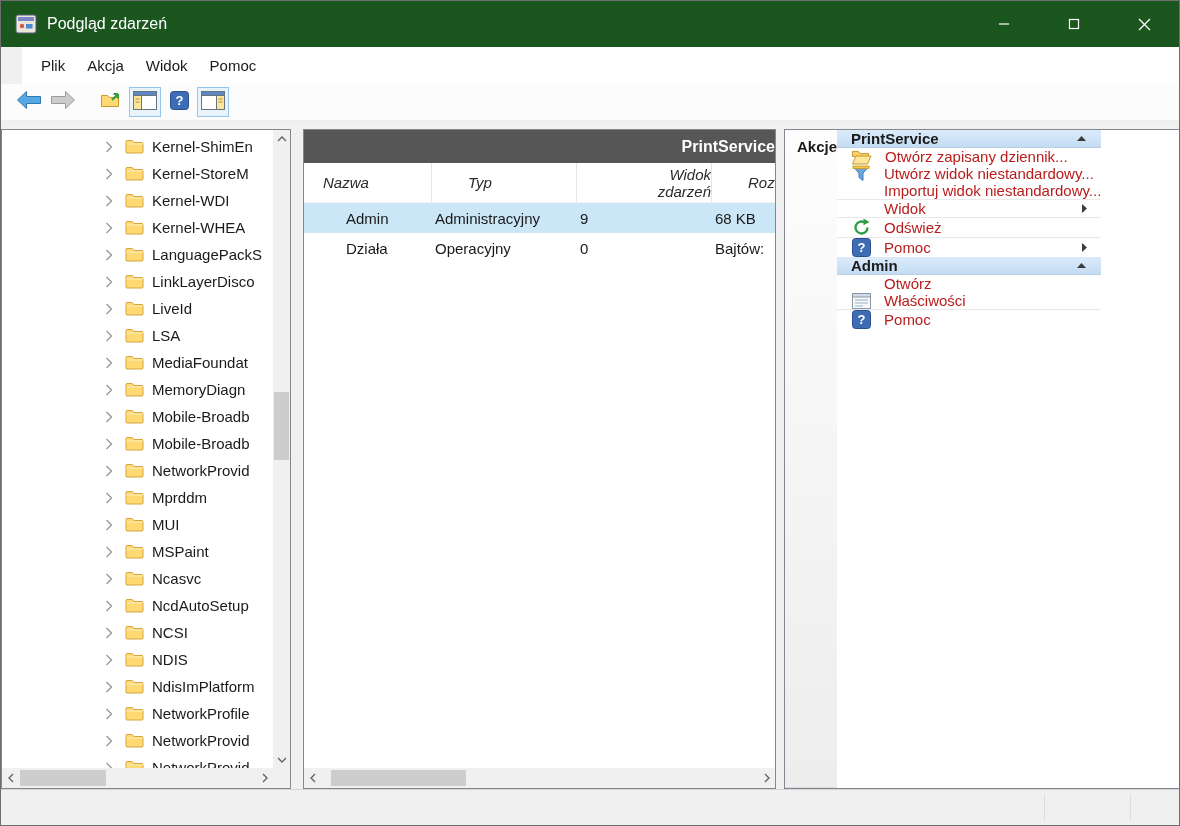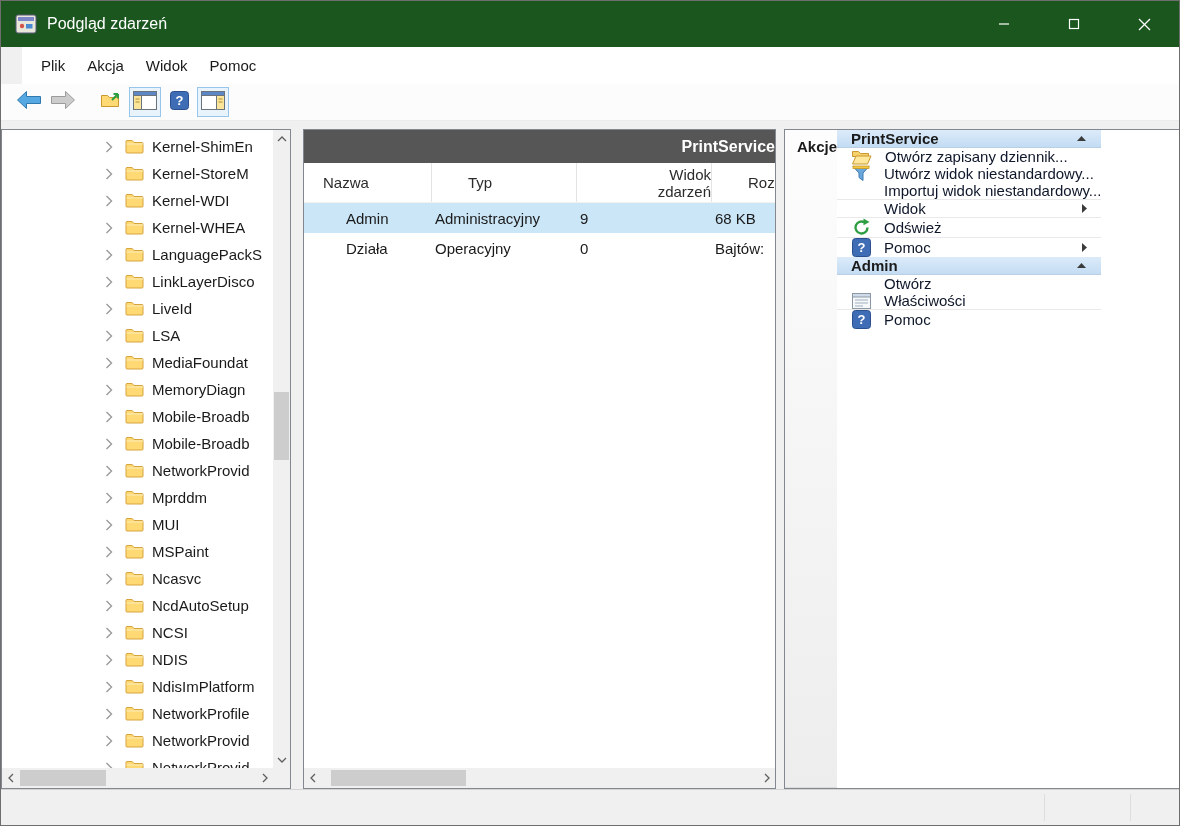--- a/index.html
+++ b/index.html
@@ -45,38 +45,38 @@
   .hscroll .sarrow { width:17px; height:20px; display:flex; align-items:center; justify-content:center; flex:0 0 17px; }
   .htrack { flex:1 1 auto; height:20px; position:relative; }
   .hthumb { position:absolute; top:2px; height:16px; background:#cdcdcd; }
   .scroll-corner { position:absolute; right:0; bottom:0; width:17px; height:20px; background:#f0f0f0; }
   .left-panel .hscroll { width:calc(100% - 17px); }
   .center-panel .hscroll { width:100%; }
 
   
   .center-panel { flex:0 0 473px; background:#fff; border:1px solid #828790; position:relative; overflow:hidden; display:flex; flex-direction:column; }
   .center-header { flex:0 0 33px; background:#565656; color:#fff; font-size:16px; font-weight:600; line-height:33px; padding-left:12px; }
-  .thead { flex:0 0 40px; display:grid; grid-template-columns:112px 145px 135px 1fr; padding-left:15px; border-bottom:1px solid #f2f2f2; }
+  .thead { flex:0 0 40px; display:grid; grid-template-columns:112px 145px 135px 1fr; padding-left:15px; border-bottom:1px solid #f2f2f2;font-style:italic; }
   .hcell { display:flex; align-items:center; font-size:15px; color:#2b2b2b; padding-left:4px; }
   .hcell + .hcell { border-left:1px solid #e4e4e4;padding-left:36px; }
   .tbody { flex:1 1 auto; }
   .trow { display:grid; grid-template-columns:112px 145px 135px 1fr; height:30px; padding-left:15px; }
   .trow.selected { background:#cbe6f7; }
   .tcell { display:flex; align-items:center; font-size:15px; color:#1a1a1a; padding-left:4px; }
   .tcell.first { padding-left:27px; }
 
   
   .right-panel { flex:0 0 397px; background:#fff; border:1px solid #828790; display:flex; flex-direction:row; overflow:hidden; }
   .actions-header { flex:0 0 33px; background:linear-gradient(#fdfdfd,#ededed); border-bottom:1px solid #dcdcdc; font-size:15px; font-weight:bold; color:#1a1a1a; line-height:33px; padding-left:12px; }
   .section-header { flex:0 0 35px; background:linear-gradient(#dcebfa,#c3dcf3); border-bottom:1px solid #b9cfe4; display:flex; align-items:center; padding:0 14px; font-size:15px; font-weight:bold; color:#1a1a1a; }
   .section-header .collapse { margin-left:auto; display:flex; align-items:center; }
   .action-item { flex:0 0 38px; display:flex; align-items:center; padding-left:14px; background:#fff; }
   .action-item.sep { border-top:1px solid #e9e9e9; }
   .ai-icon { flex:0 0 20px; display:flex; align-items:center; justify-content:center; margin-right:13px; }
-  .ai-label { font-size:15px; color:#0f172a; }
+  .ai-label { font-size:15px; color:#b91c1c; }
   .ai-arrow { margin-left:auto; margin-right:13px; display:flex; align-items:center; }
 
   
   .statusbar { flex:0 0 36px; background:#f0f0f0; border-top:1px solid #d4d4d4; position:relative; }
   .status-divider { position:absolute; top:4px; bottom:4px; width:1px; background:#dddddd; }
 </style>
 </head>
 <body>
 
 <div class="window">

